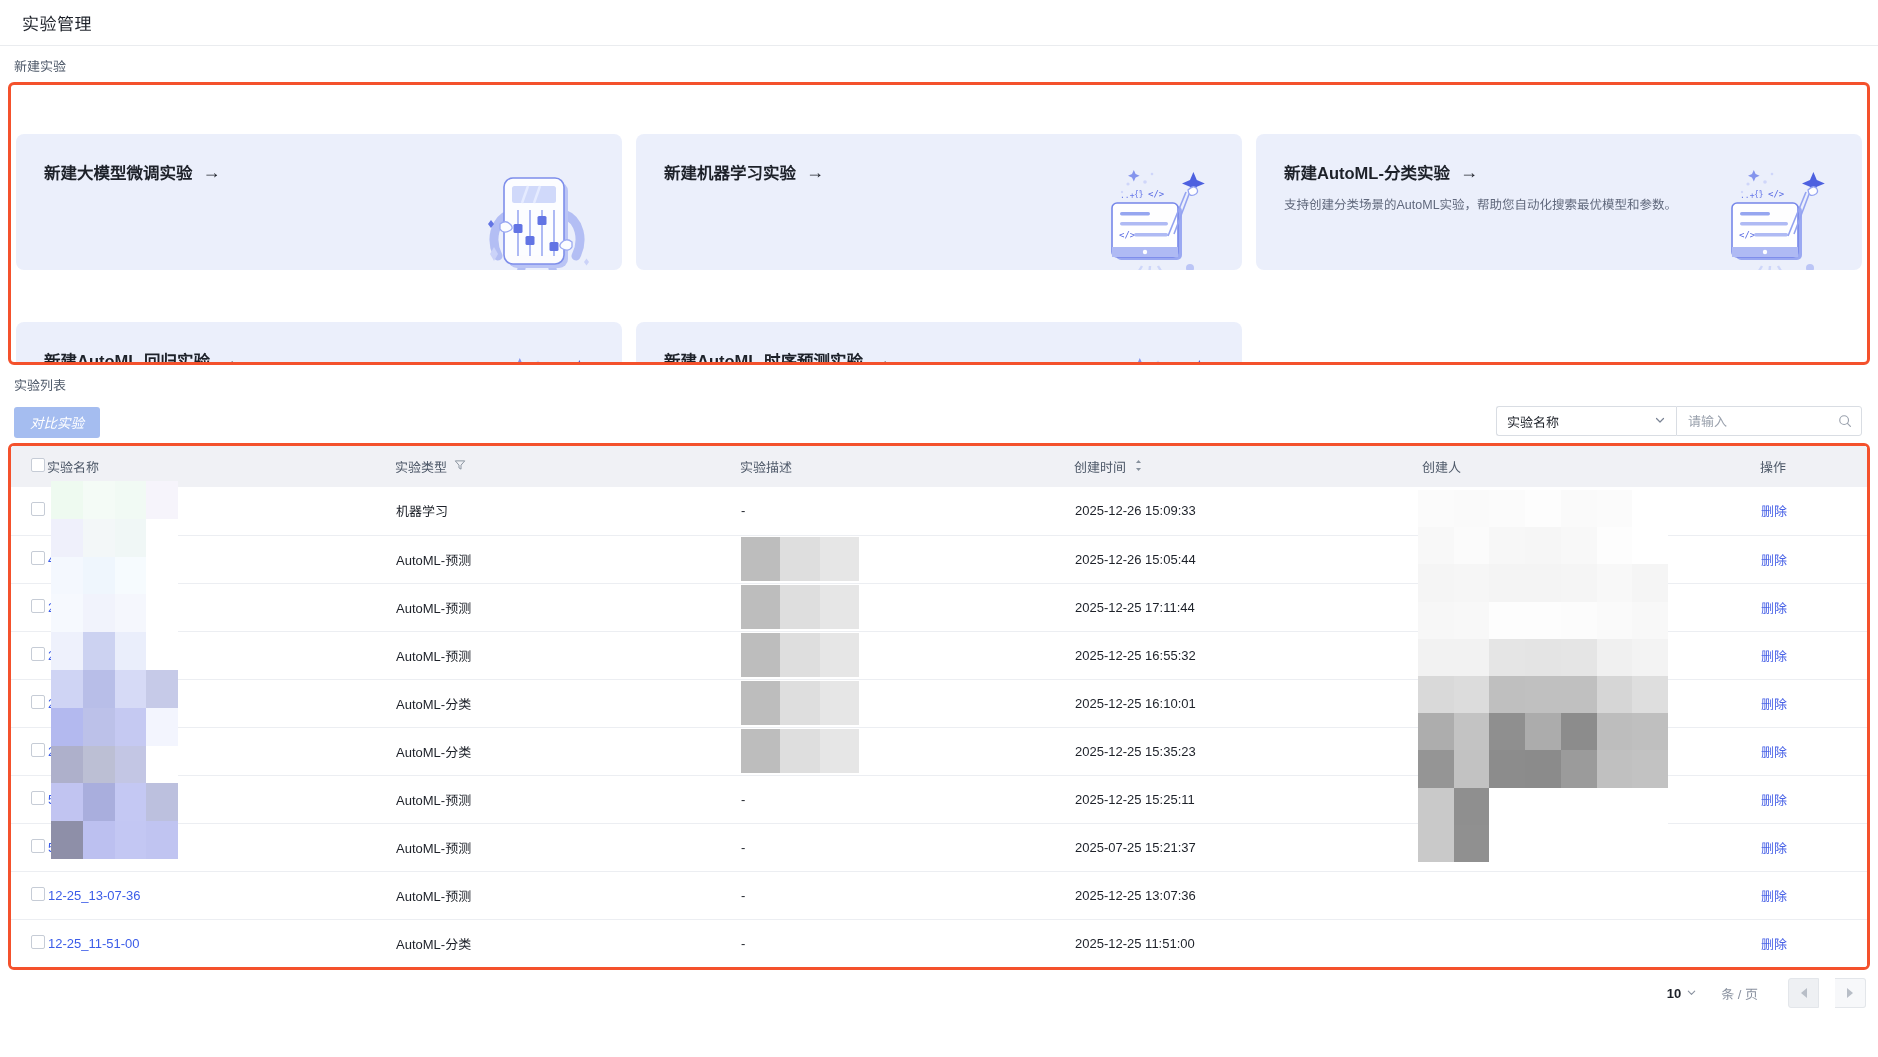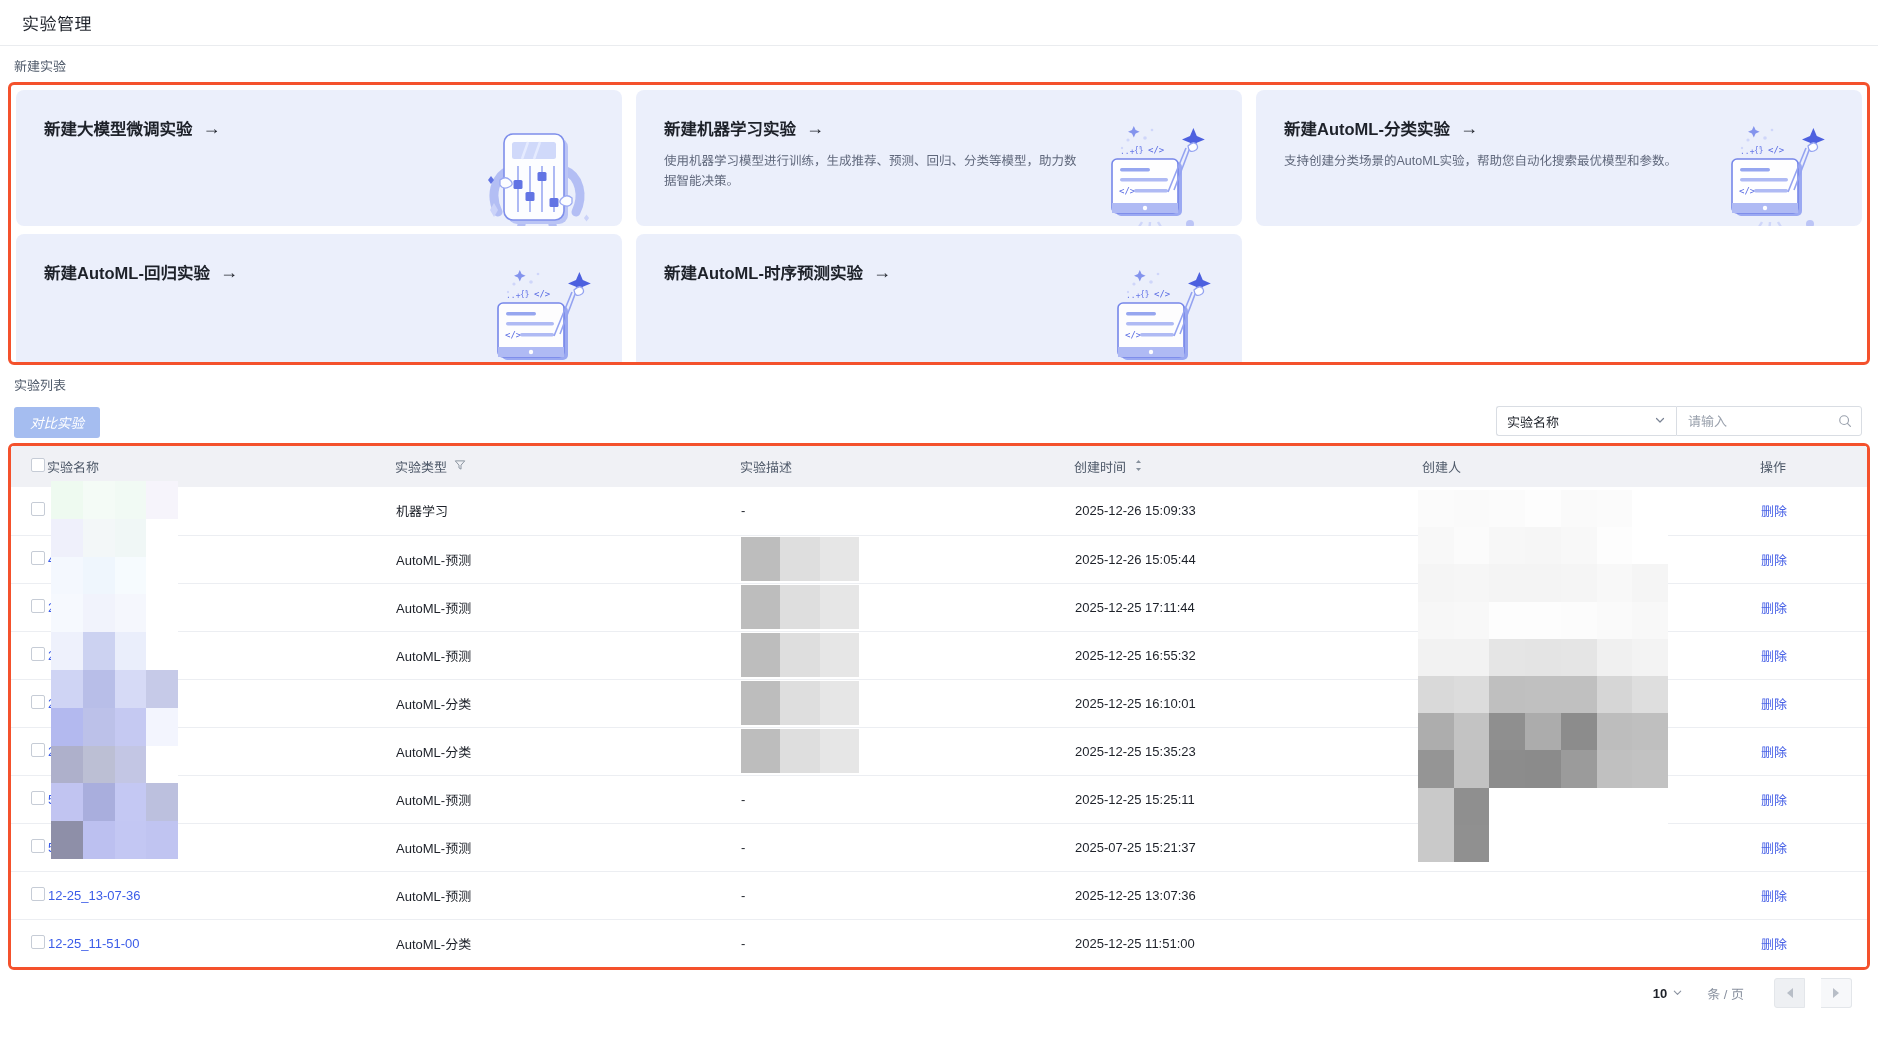--- a/index.html
+++ b/index.html
@@ -50,20 +50,21 @@
     grid-template-columns: repeat(3, 1fr);
     gap: 8px 14px;
   }
   .card {
     background: #ebeffb;
     border-radius: 8px;
     height: 136px;
     position: relative;
     padding: 26px 0 0 28px;
     overflow: hidden;
+    margin-top: 44px;
   }
   .card-title {
     font-size: 16.5px; font-weight: 700; color: #1d2129;
     display: flex; align-items: center; gap: 10px;
     margin: 0 0 11px 0;
   }
   .card-title .arrow {
     font-size: 18px; font-weight: 400; color: #1d2129;
     line-height: 1;
   }
@@ -200,21 +201,21 @@
   }
   .desc-mosaic {
     width: 118px; height: 44px;
     grid-template-columns: repeat(3, 1fr);
   }
 
   
   .pagination {
     display: flex; align-items: center; justify-content: flex-end;
     gap: 16px;
-    padding: 0 26px;
+    padding: 0 12px;
     height: 46px;
     font-size: 13px; color: #4e5969;
   }
   .pg-size {
     display: flex; align-items: center; gap: 5px;
     color: #1d2129; font-weight: 700; cursor: pointer;
     margin-right: 8px;
   }
   .pg-size .chev { color: #8a92a0; font-size: 10px; font-weight: 400; }
   .pg-unit { color: #8a92a0; margin-right: 14px; }
@@ -273,21 +274,20 @@
       <path d="M14 92 l4 -7 l4 7 l-4 7z" fill="#c6cef8"></path>
       <path d="M108 100 l2.5 -3.5 l2.5 3.5 l-2.5 3.5z" fill="#c6cef8"></path>
     </g>
   </svg></div>
       </div>
       <div class="card">
         <h3 class="card-title">
           <span>新建机器学习实验</span>
           <span class="arrow">→</span>
         </h3>
-        <p class="card-desc">使用机器学习模型进行训练，生成推荐、预测、回归、分类等模型，助力数据智能决策。</p>
         <div class="card-art"><svg viewBox="0 0 120 124" width="120" height="124" aria-hidden="true">
     <g opacity="0.92">
       <g fill="#cdd4fa">
         <circle cx="38" cy="22" r="1.6"></circle>
                 <circle cx="46" cy="14" r="1.3"></circle>
         <circle cx="55" cy="20" r="1.8"></circle>
                 <circle cx="62" cy="12" r="1.3"></circle>
         <circle cx="32" cy="30" r="1.2"></circle>
                 <circle cx="50" cy="30" r="1.2"></circle>
       </g>

